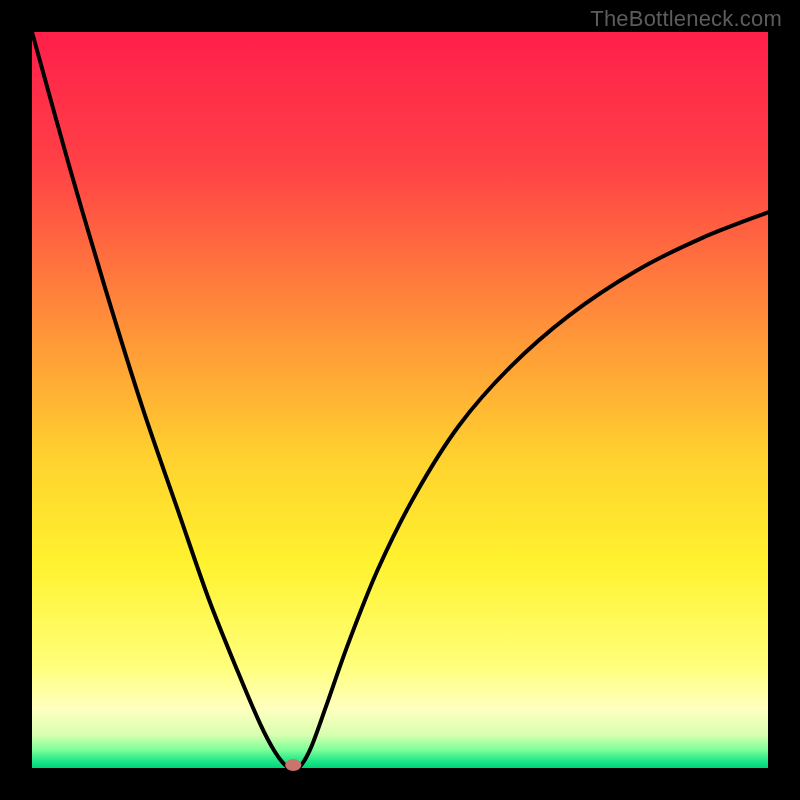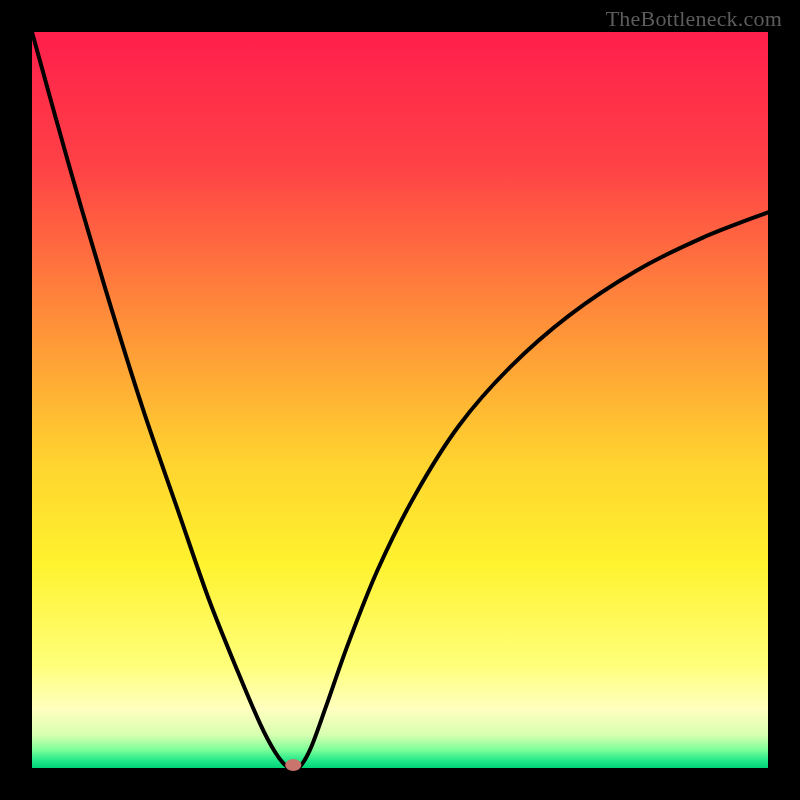--- a/index.html
+++ b/index.html
@@ -9,21 +9,20 @@
     height: 800px;
     background: #000;
     font-family: Arial, Helvetica, sans-serif;
     overflow: hidden;
   }
   .frame {
     position: relative;
     width: 800px;
     height: 800px;
     background: #000;
-    font-family: Liberation Serif, serif;
   }
   .watermark {
     position: absolute;
     top: 6px;
     right: 18px;
     color: #5c5c5c;
     font-size: 22px;
     font-weight: 500;
     letter-spacing: 0.2px;
     z-index: 5;

